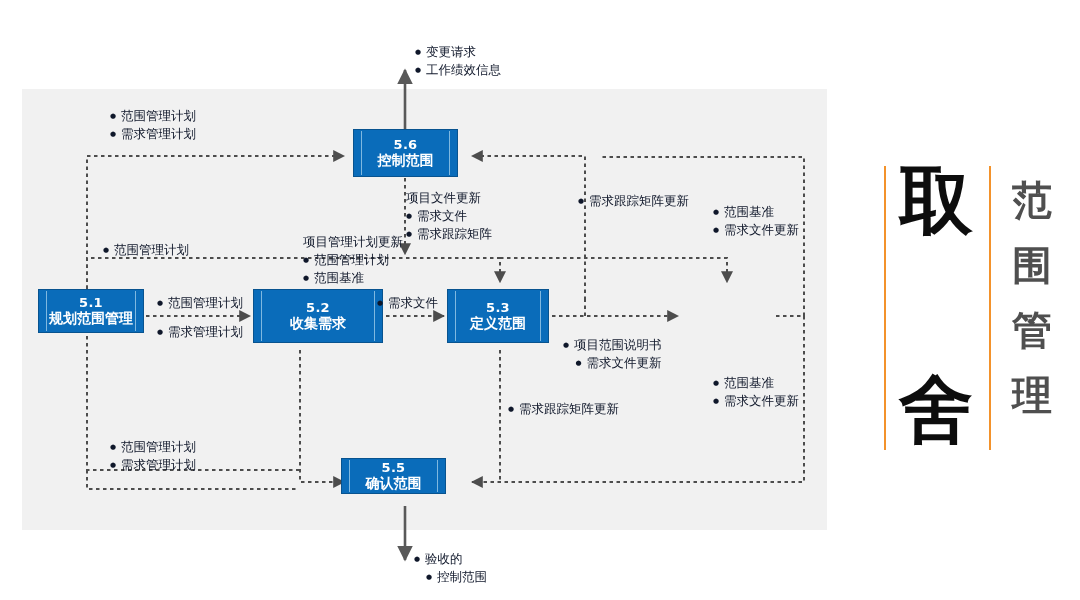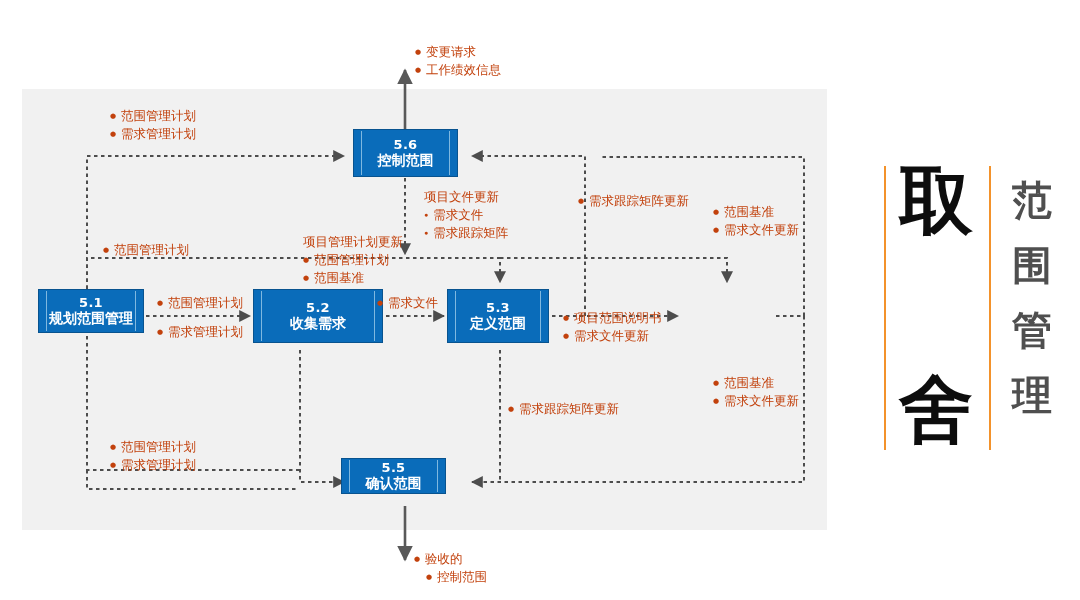--- a/index.html
+++ b/index.html
@@ -28,21 +28,21 @@
   .proc-box::before,.proc-box::after{
     content:"";position:absolute;top:1px;bottom:1px;width:1px;
     background:#7fb8e0;
   }
   .proc-box::before{left:7px;}
   .proc-box::after{right:7px;}
   .proc-num{font-size:13px;font-weight:bold;letter-spacing:.3px;}
   .proc-name{font-size:14px;font-weight:bold;}
 
   .lbl{
-    position:absolute;color:#c2410c;font-size:12.5px;line-height:1.45;
+    position:absolute;color:#0f172a;font-size:12.5px;line-height:1.45;
     white-space:nowrap;
   }
   .lbl .hdr{display:block;}
   .lbl .bullet{display:block;}
   .lbl .bullet::before{content:"\25CF";font-size:7px;vertical-align:2px;margin-right:5px;}
 
   
   .rule{
     position:absolute;width:2px;background:#f3922b;
   }
@@ -146,21 +146,21 @@
     <span class="bullet">范围管理计划</span>
     <span class="bullet">需求管理计划</span>
   </div>
 
   <div class="lbl" style="left:303px;top:189px;margin-top:44px;">
     <span class="hdr">项目管理计划更新</span>
     <span class="bullet">范围管理计划</span>
     <span class="bullet">范围基准</span>
   </div>
 
-  <div class="lbl" style="left:424px;top:189px;font-family:Liberation Mono, monospace;">
+  <div class="lbl" style="left:406px;top:189px;">
     <span class="hdr">项目文件更新</span>
     <span class="bullet">需求文件</span>
     <span class="bullet">需求跟踪矩阵</span>
   </div>
 
   <div class="lbl" style="left:578px;top:192px;">
     <span class="bullet">需求跟踪矩阵更新</span>
   </div>
 
   <div class="lbl" style="left:713px;top:203px;">
@@ -176,21 +176,21 @@
     <span class="bullet">范围管理计划</span>
   </div>
   <div class="lbl" style="left:157px;top:323px;">
     <span class="bullet">需求管理计划</span>
   </div>
 
   <div class="lbl" style="left:377px;top:294px;">
     <span class="bullet">需求文件</span>
   </div>
 
-  <div class="lbl" style="left:563px;top:309px;">
+  <div class="lbl" style="left:563px;top:336px;text-align:right;">
     <span class="bullet">项目范围说明书</span>
     <span class="bullet">需求文件更新</span>
   </div>
 
   <div class="lbl" style="left:713px;top:374px;">
     <span class="bullet">范围基准</span>
     <span class="bullet">需求文件更新</span>
   </div>
 
   <div class="lbl" style="left:508px;top:400px;">

